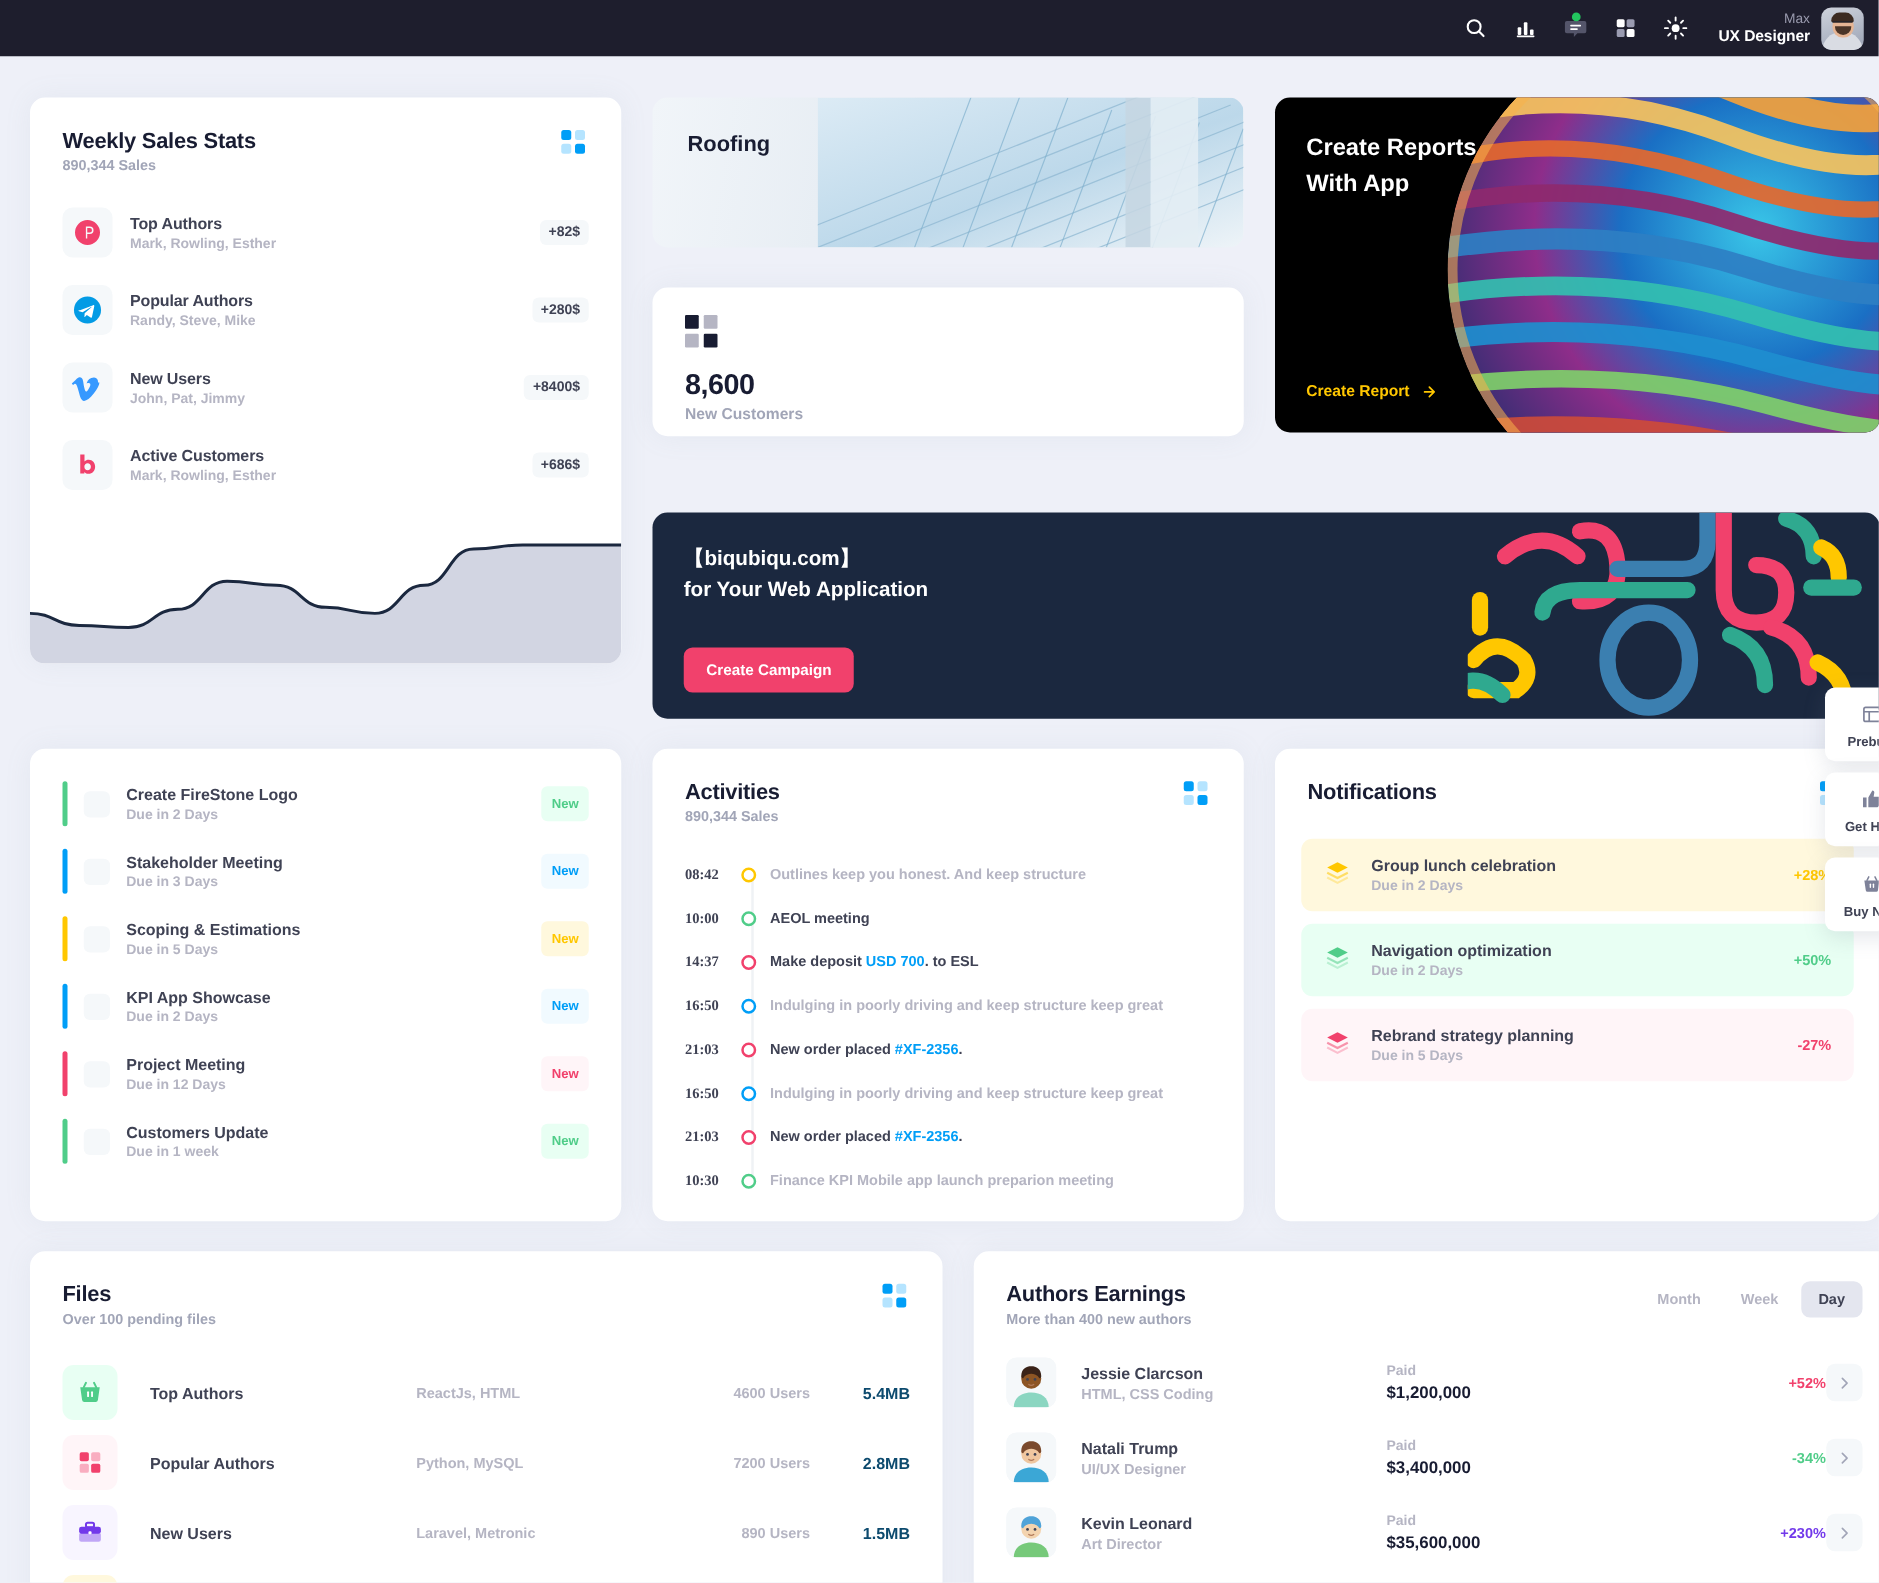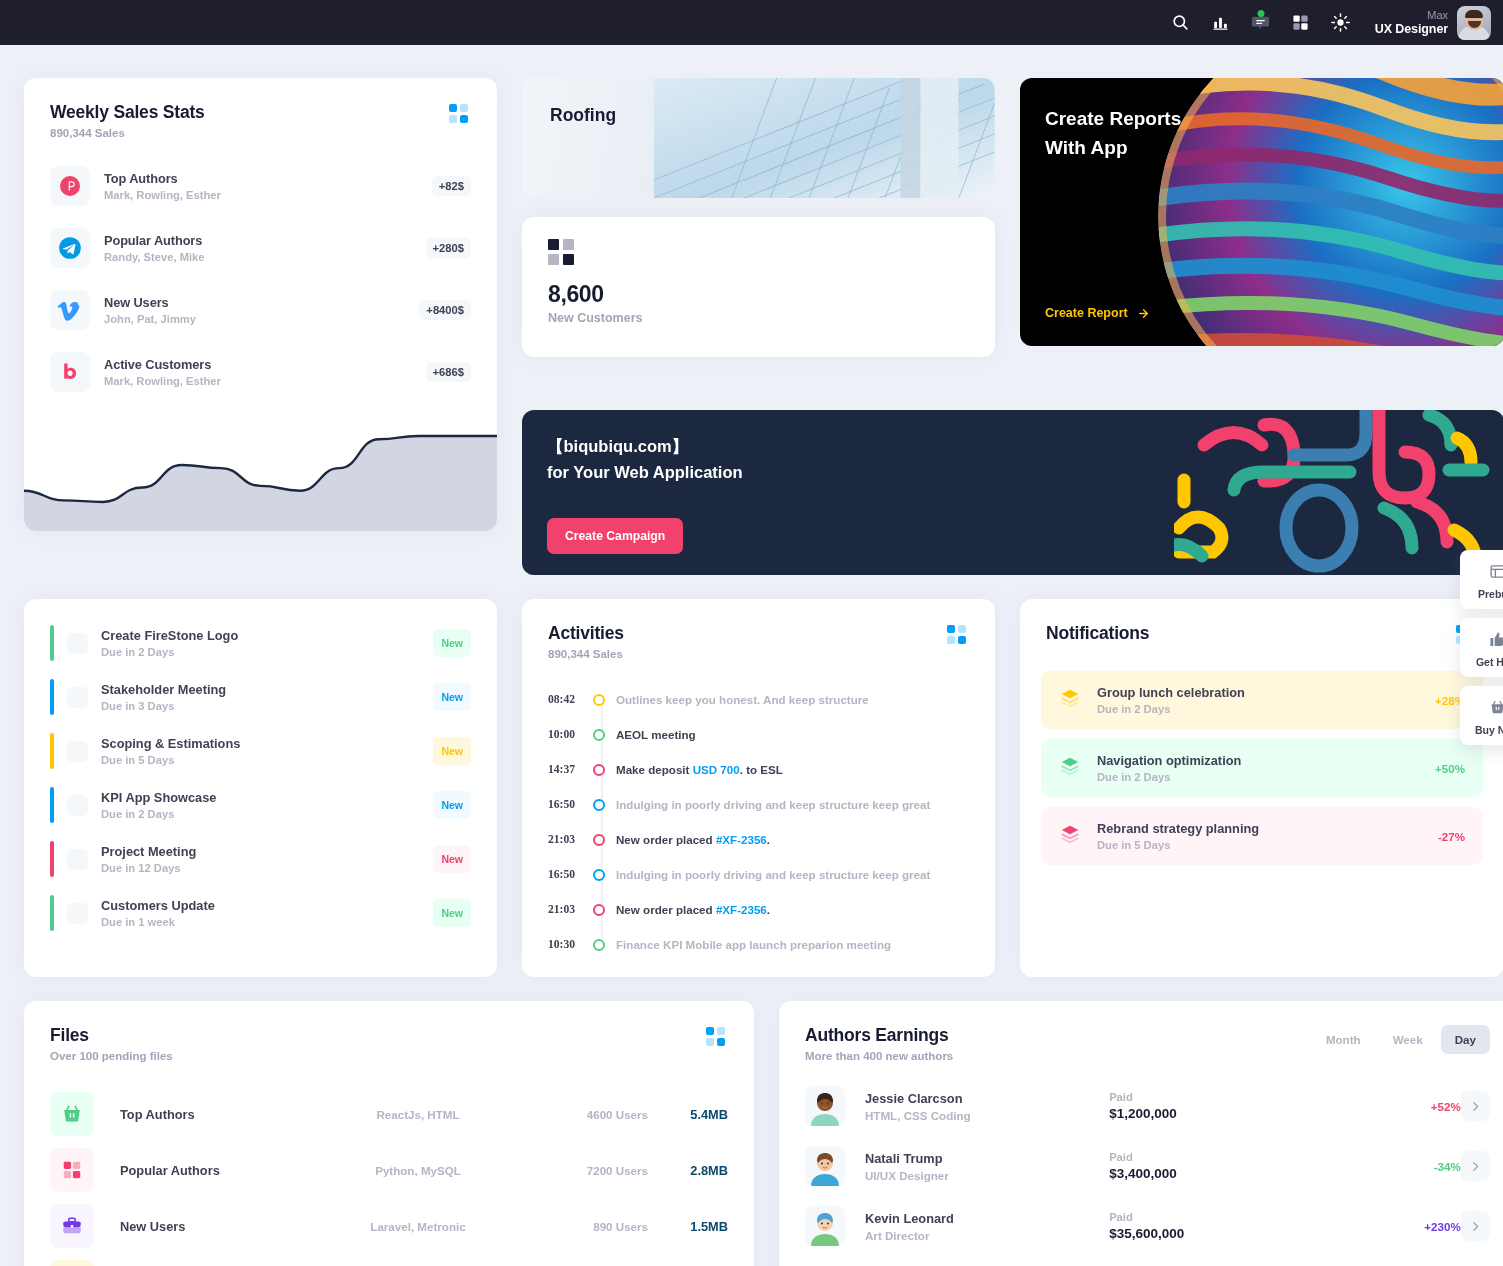--- a/index.html
+++ b/index.html
@@ -91,21 +91,21 @@
   .wss-chart svg { display:block; width:100%; height:100%; }
 
   
   .roofing { height: 120px; border-radius:12px; overflow:hidden; position:relative;
     background: linear-gradient(100deg,#f1f5f9 0%, #e8eef4 30%, #cfe0ec 65%, #eef3f7 100%);}
   .roofing .bldg { position:absolute; inset:0 0 0 28%; overflow:hidden;}
   .roofing-title { position:absolute; left:28px; top:27px; font-size:17.5px;
     font-weight:bold; color:#181c32; z-index:3;}
 
   
-  .newcust { height: 140px; margin-top: 19px; padding: 22px 26px; }
+  .newcust { height: 119px; margin-top: 32px; padding: 22px 26px; }
   .mini-grid { display:grid; grid-template-columns: 11px 11px; grid-template-rows: 11px 11px;
     gap:4px; width: 26px;}
   .mini-grid i { display:block; border-radius:1px; }
   .mini-grid i:nth-child(1){background:#181c32;}
   .mini-grid i:nth-child(2){background:#b5b5c3;}
   .mini-grid i:nth-child(3){background:#b5b5c3;}
   .mini-grid i:nth-child(4){background:#181c32;}
   .nc-num { font-size:23px; font-weight:bold; color:#181c32; margin-top:16px; letter-spacing:-.4px;}
   .nc-lbl { font-size:12.5px; color:#a1a5b7; font-weight:600; margin-top:3px;}
 
@@ -159,21 +159,21 @@
   .notif-due { font-size:11.2px; color:#b5b5c3; font-weight:600; margin-top:3px;}
   .notif-pct { font-size:11.6px; font-weight:bold; }
 
   
   .files { height: 306px; overflow:hidden; }
   .file-list { padding: 24px 26px 0 26px; }
   .file-row { display:flex; align-items:center; height:56px; }
   .file-ico { width:44px;height:44px;border-radius:9px;flex:none;
     display:flex;align-items:center;justify-content:center;}
   .file-name { font-size:12.8px; font-weight:600; color:#3f4254; margin-left:26px; flex:1;}
-  .file-tech { font-size:11.6px; font-weight:600; color:#b5b5c3; width:170px; text-align:center;}
+  .file-tech { font-size:11.6px; font-weight:600; color:#b5b5c3; width:170px; text-align:left;}
   .file-users { font-size:11.6px; font-weight:600; color:#b5b5c3; width:145px; text-align:right;}
   .file-size { font-size:12.8px; font-weight:bold; color:#0c4a6e; width:80px; text-align:right;}
 
   
   .authors { height: 306px; overflow:hidden; }
   .auth-tabs { display:flex; align-items:center; gap:4px; }
   .auth-tab { font-size:11.6px; font-weight:600; color:#b5b5c3; padding:8px 14px;
     border-radius:7px; cursor:pointer;}
   .auth-tab.active { background:#e4e6ef; color:#3f4254; font-weight:600;}
   .auth-list { padding: 14px 26px 0 26px; }

